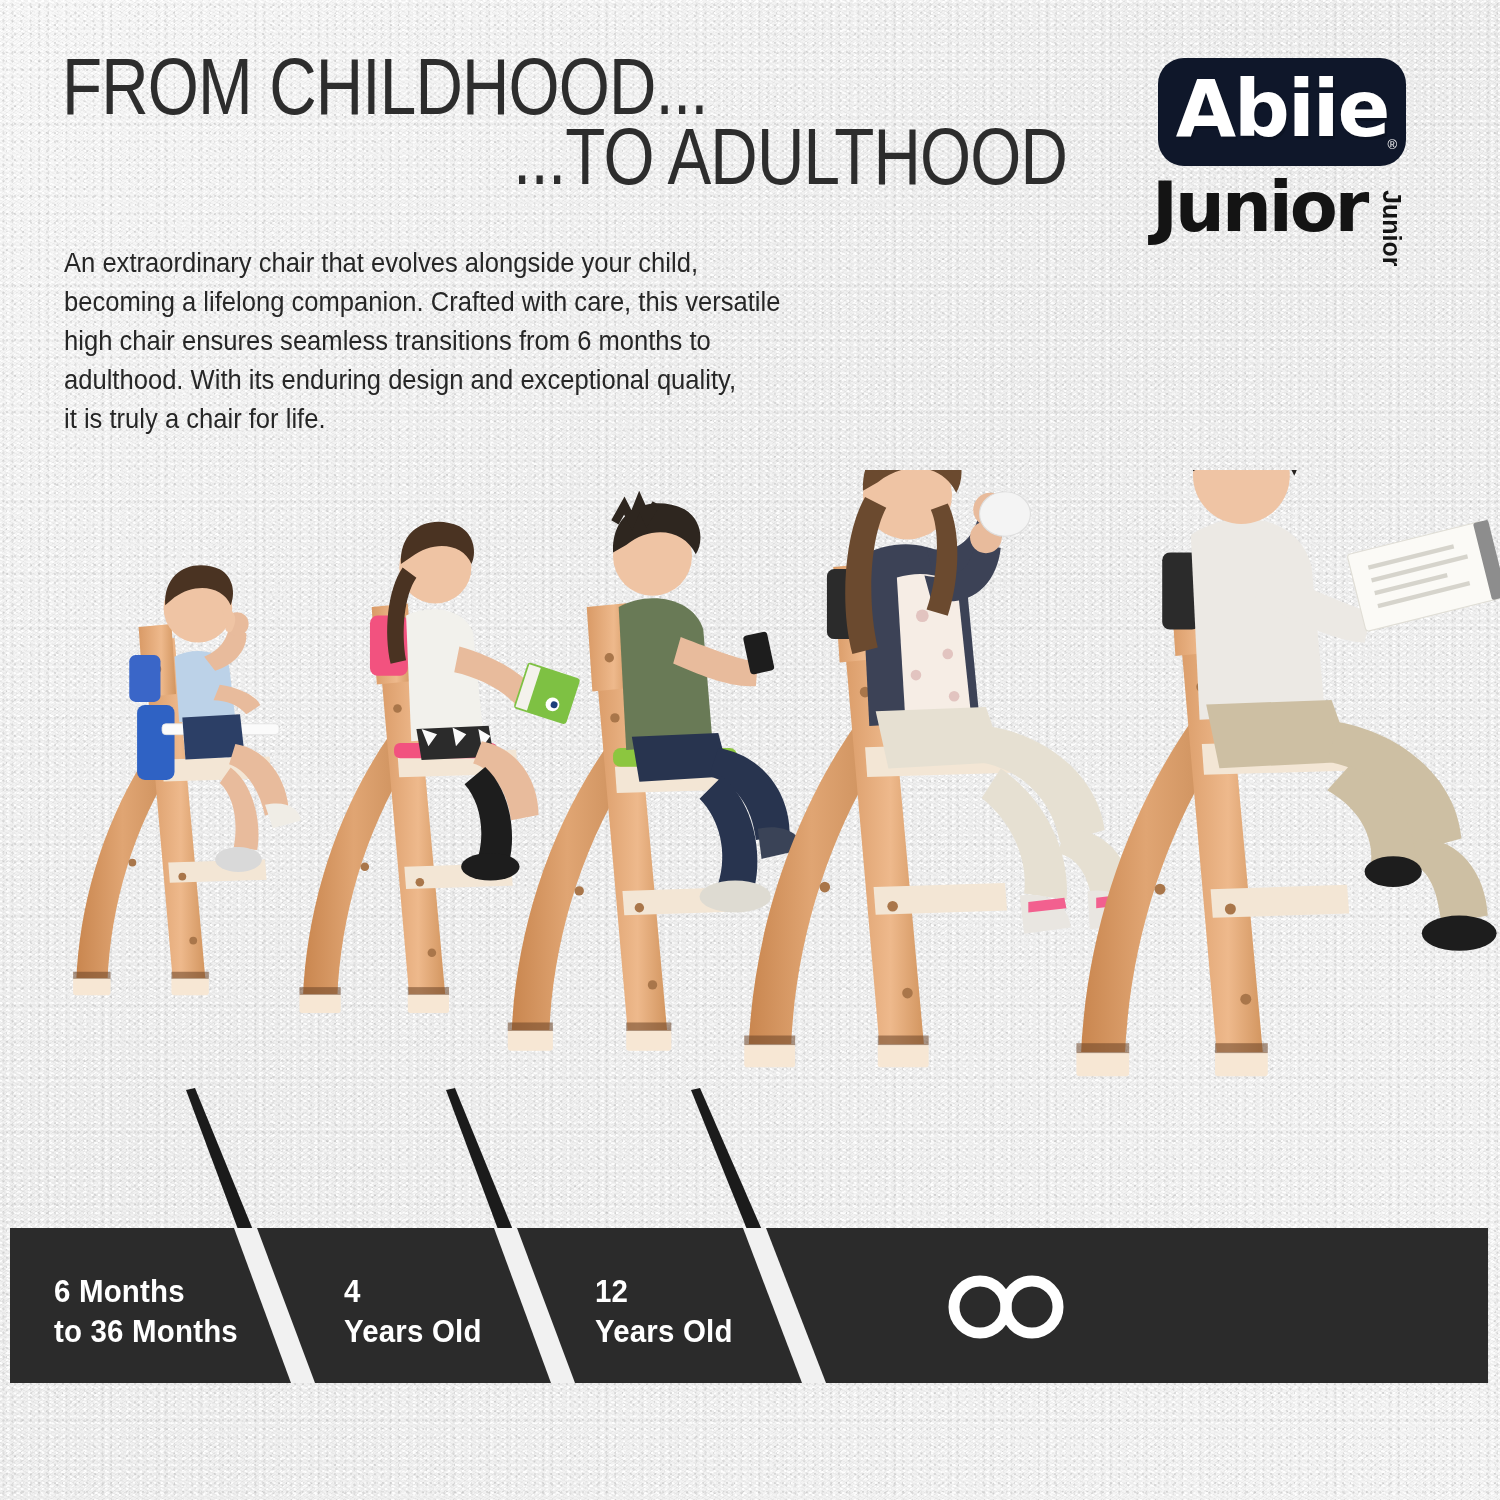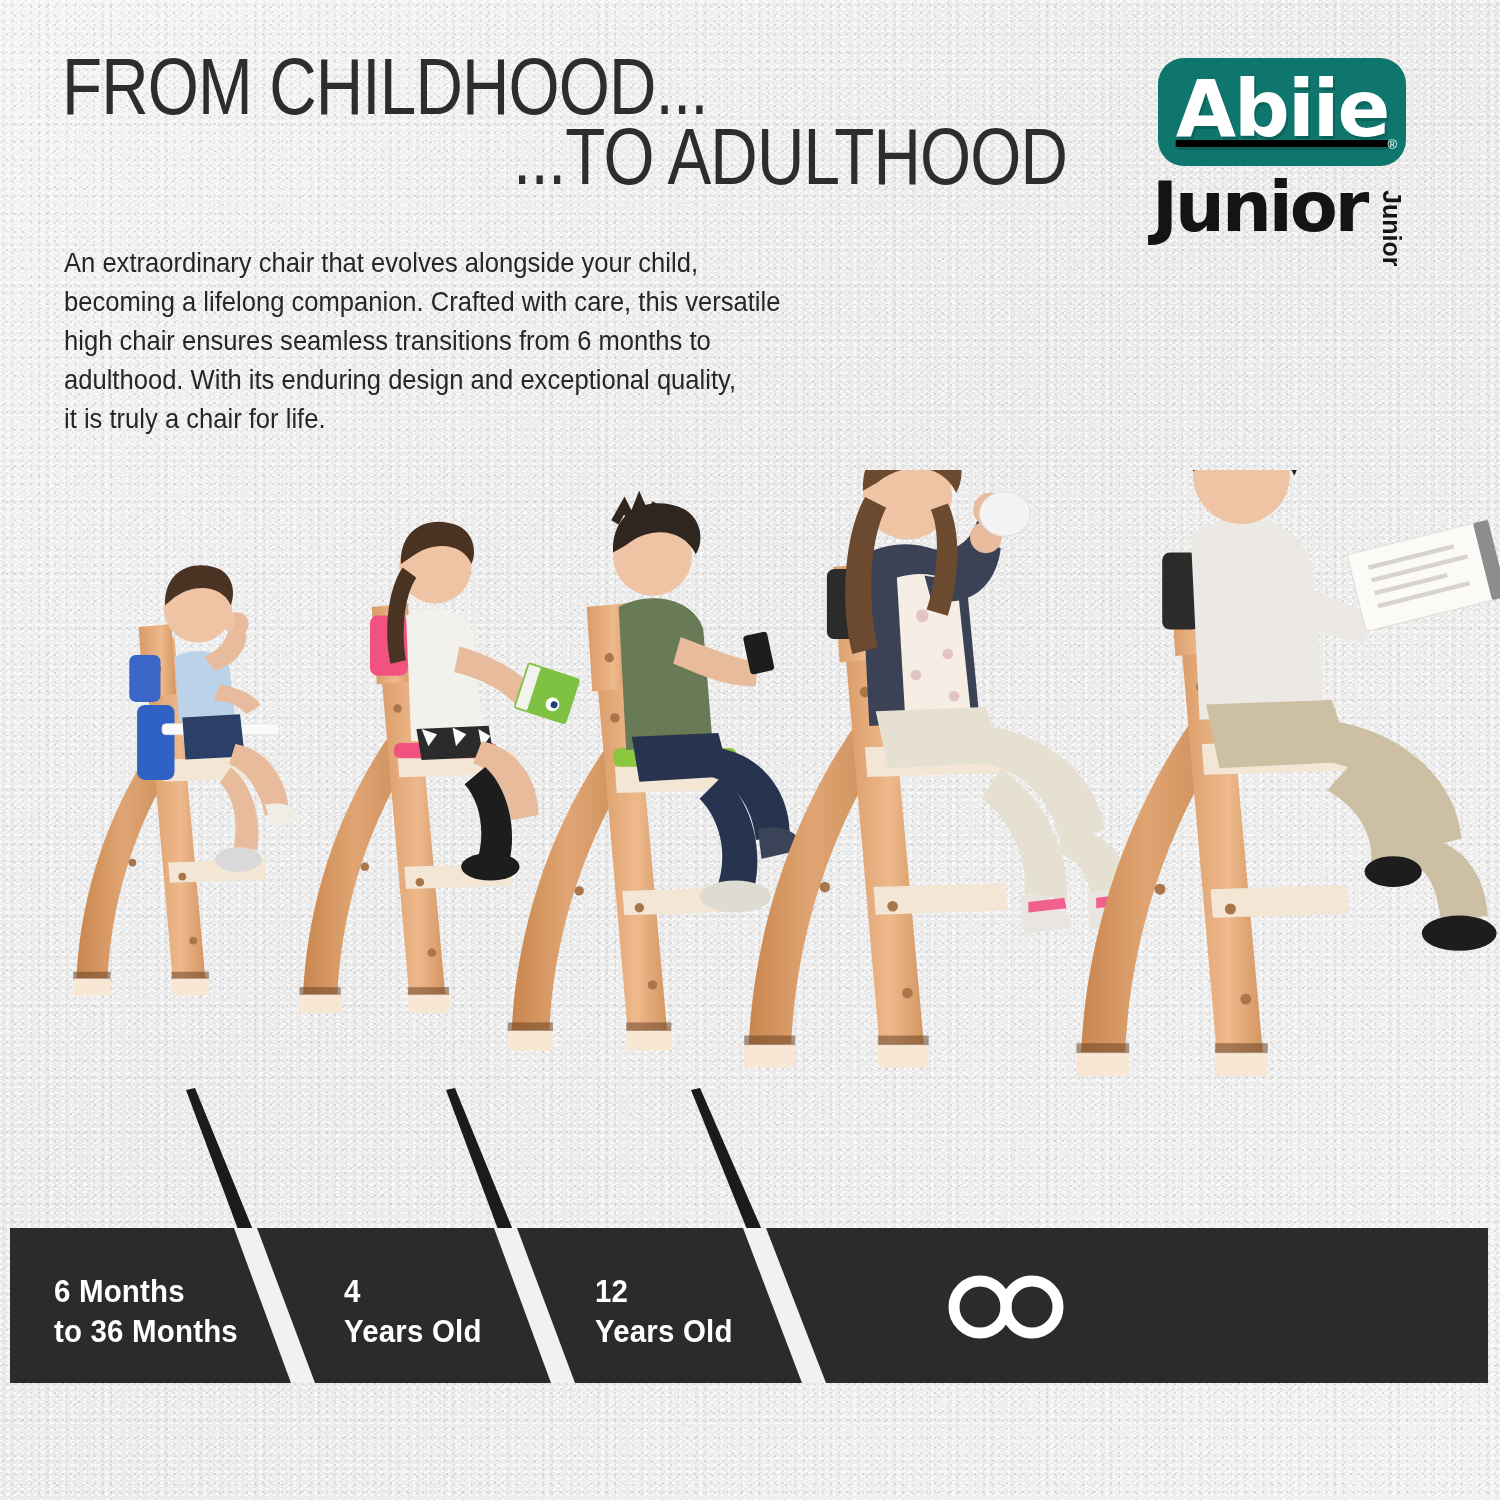--- a/index.html
+++ b/index.html
@@ -109,21 +109,21 @@
 
   <div class="body-copy">
     <span>An extraordinary chair that evolves alongside your child,</span>
     <span>becoming a lifelong companion. Crafted with care, this versatile</span>
     <span>high chair ensures seamless transitions from 6 months to</span>
     <span>adulthood. With its enduring design and exceptional quality,</span>
     <span>it is truly a chair for life.</span>
   </div>
 
   <div class="logo">
-    <div class="logo-badge" style="background:#0f766e;text-decoration:underline;">
+    <div class="logo-badge" style="background:#0f172a;">
       <span class="logo-word">Abiie</span>
       <span class="logo-reg">®</span>
     </div>
     <div class="logo-sub">
       <span class="logo-beyond">Junior</span>
       <span class="logo-junior">Junior</span>
     </div>
   </div>
 
   <div class="scene">

